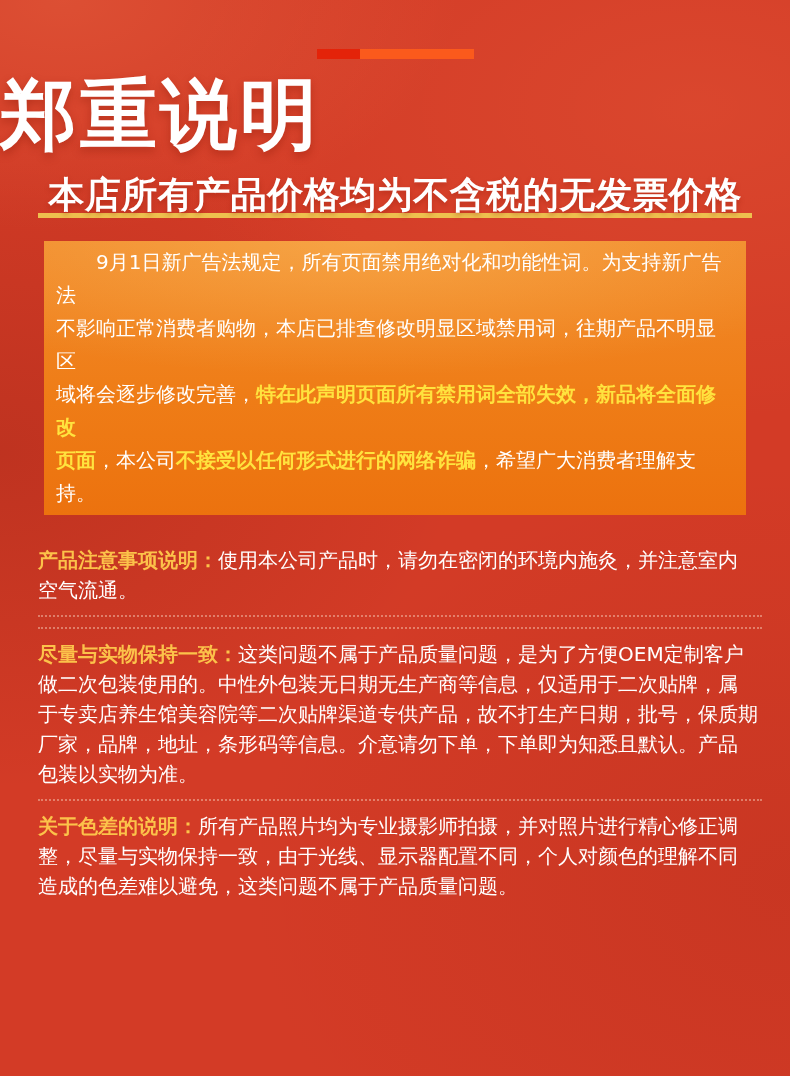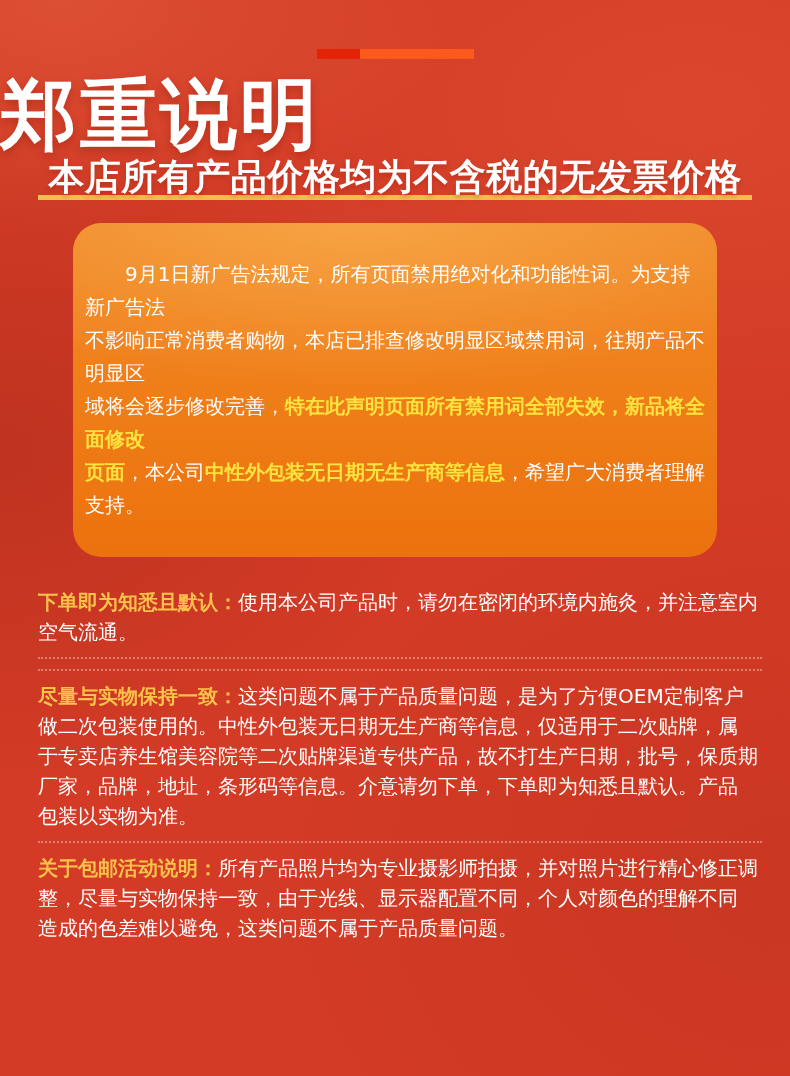--- a/index.html
+++ b/index.html
@@ -17,38 +17,37 @@
       #d33b26;
   }
   .deco-bar{display:flex;justify-content:center;padding-top:49px;}
   .deco-dark{width:43px;height:10px;background:#e42309;}
   .deco-orange{width:114px;height:10px;background:#fb5a1c;}
   .title{
     margin:16px 0 0;
     font-size:77px;font-weight:bold;line-height:1.04;letter-spacing:3px;
     text-shadow:0 4px 8px rgba(140,25,8,0.40);
   }
-  .price-lines{text-align:center;}
+  .price-lines{text-align:center;margin-top:18px;}
   .price-line{margin:0;}
   .price-line + .price-line{margin-top:7px;}
   .u{
     display:inline-block;font-size:36px;font-weight:bold;line-height:1.2;
     padding:0 10px 5px;letter-spacing:0.5px;
     background-image:linear-gradient(#eec04e,#eec04e);
     background-repeat:no-repeat;
     background-position:0 calc(100% - 3px);
     background-size:100% 5px;
     text-shadow:0 3px 5px rgba(140,25,8,0.35);
   }
   .law-box{
-    width:644px;margin:20px auto 0;box-sizing:border-box;padding:35px 12px;
+    width:702px;margin:20px auto 0;box-sizing:border-box;padding:5px 12px;
     background:
       radial-gradient(130% 85% at 45% 0%, rgba(255,205,110,0.38), rgba(255,205,110,0) 58%),
       linear-gradient(180deg,#f18a2b 0%,#ef7d17 55%,#ec720e 100%);
-    border-radius: 28px;
   }
   .law-text{
     margin:0;font-size:20px;line-height:33px;text-indent:2em;
     white-space:pre-wrap;color:#ffffff;
   }
   .law-em{color:#ffe33e;font-weight:bold;}
   .sections{width:724px;margin:30px 0 0 38px;}
   .section-paragraph{margin:0;font-size:20px;line-height:30px;white-space:pre-wrap;}
   .section-heading{color:#fcc24a;font-weight:bold;}
   .separator{border:0;border-top:2px dotted rgba(255,232,212,0.40);margin:10px 0;height:0;}
@@ -66,33 +65,33 @@
   <h1 class="title">郑重说明</h1>
 
   <div class="price-lines">
     <p class="price-line"><span class="u">本店所有产品价格均为不含税的无发票价格</span></p>
   </div>
 
   <div class="law-box">
     <p class="law-text"><span class="law-normal">9月1日新广告法规定，所有页面禁用绝对化和功能性词。为支持新广告法
 不影响正常消费者购物，本店已排查修改明显区域禁用词，往期产品不明显区
 域将会逐步修改完善，</span><span class="law-em">特在此声明页面所有禁用词全部失效，新品将全面修改
-页面</span><span class="law-normal">，本公司</span><span class="law-em">中性外包装无日期无生产商等信息</span><span class="law-normal">，希望广大消费者理解支持。</span></p>
+页面</span><span class="law-normal">，本公司</span><span class="law-em">不接受以任何形式进行的网络诈骗</span><span class="law-normal">，希望广大消费者理解支持。</span></p>
   </div>
 
   <div class="sections">
 
-  <p class="section-paragraph"><span class="section-heading">下单即为知悉且默认：</span><span class="section-body">使用本公司产品时，请勿在密闭的环境内施灸，并注意室内
+  <p class="section-paragraph"><span class="section-heading">产品注意事项说明：</span><span class="section-body">使用本公司产品时，请勿在密闭的环境内施灸，并注意室内
 空气流通。</span></p>
       <div class="separator"></div>
       <div class="separator"></div>
       <p class="section-paragraph"><span class="section-heading">尽量与实物保持一致：</span><span class="section-body">这类问题不属于产品质量问题，是为了方便OEM定制客户
 做二次包装使用的。中性外包装无日期无生产商等信息，仅适用于二次贴牌，属
 于专卖店养生馆美容院等二次贴牌渠道专供产品，故不打生产日期，批号，保质期
 厂家，品牌，地址，条形码等信息。介意请勿下单，下单即为知悉且默认。产品
 包装以实物为准。</span></p>
       <div class="separator"></div>
-      <p class="section-paragraph"><span class="section-heading">关于包邮活动说明：</span><span class="section-body">所有产品照片均为专业摄影师拍摄，并对照片进行精心修正调
+      <p class="section-paragraph"><span class="section-heading">关于色差的说明：</span><span class="section-body">所有产品照片均为专业摄影师拍摄，并对照片进行精心修正调
 整，尽量与实物保持一致，由于光线、显示器配置不同，个人对颜色的理解不同
 造成的色差难以避免，这类问题不属于产品质量问题。</span></p>
     </div>
 
 </div>
 
 </body></html>

